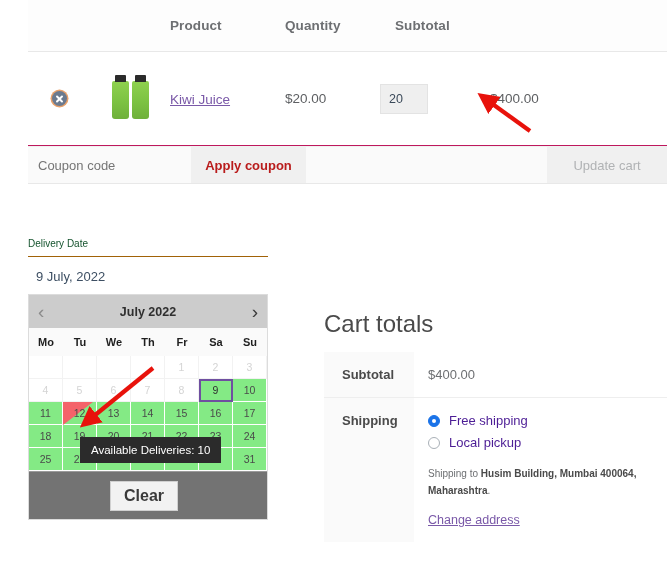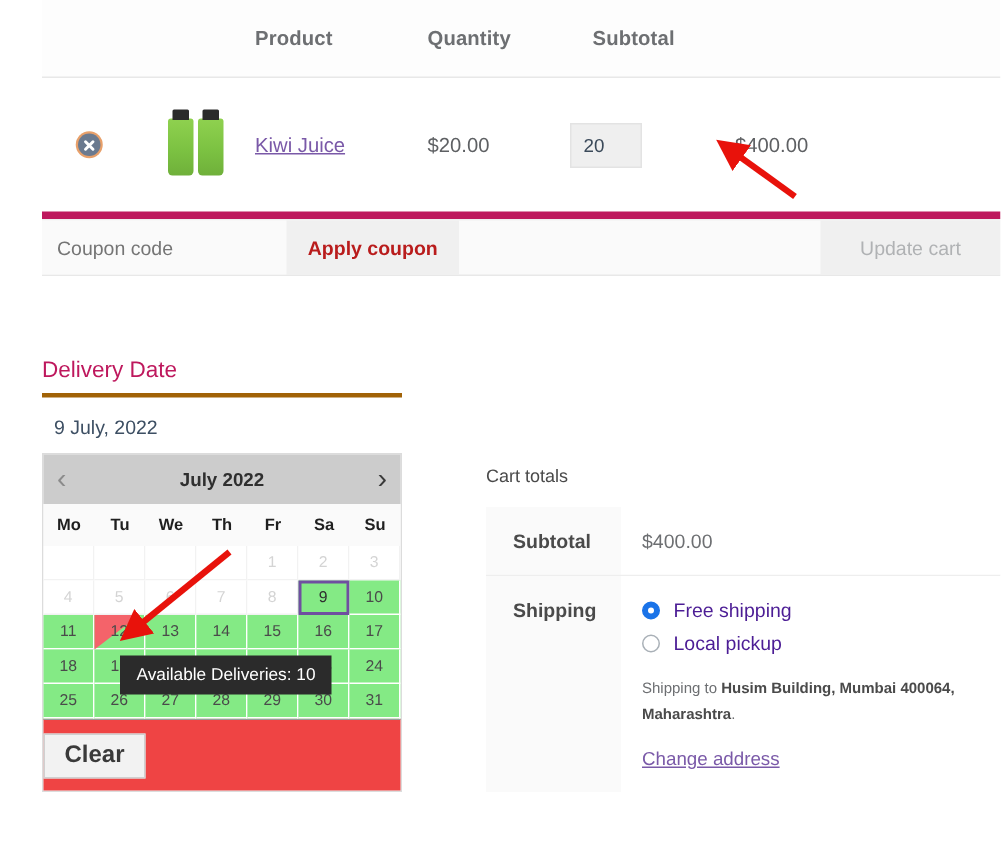--- a/index.html
+++ b/index.html
@@ -25,21 +25,21 @@
   }
   .col-remove { width: 62px; }
   .col-thumb  { width: 80px; }
   .col-prod   { width: 115px; }
   .col-price  { width: 95px; }
   .col-qty    { width: 110px; }
   .col-sub    { width: 120px; }
 
   .cart-row {
     display: flex; align-items: center;
-    height: 94px; border-bottom: 5px solid #be185d;
+    height: 94px; border-bottom: 1px solid #be185d;
     background: #fff;
   }
   .remove-icon {
     width: 15px; height: 15px; border-radius: 50%;
     background: #6b7a8f; position: relative; display: inline-block;
     box-shadow: 0 0 0 1.5px #e8a06a;
   }
   .remove-icon::before, .remove-icon::after {
     content: ""; position: absolute; left: 3px; top: 6.5px;
     width: 9px; height: 2px; background: #fff; border-radius: 1px;
@@ -99,22 +99,22 @@
   .update-btn {
     width: 120px; background: #f0f0f0; border: none;
     font-size: 13px; color: #b0b2b4;
     display: flex; align-items: center; justify-content: center;
     font-family: "Liberation Sans", sans-serif;
   }
 
   
   .delivery-wrap { position: absolute; left: 28px; top: 238px; width: 240px; }
   .delivery-label {
-    font-size: 15px; color: #be185d; padding-bottom: 7px;
-    border-bottom: 3px solid #a16207;
+    font-size: 10px; color: #14532d; padding-bottom: 7px;
+    border-bottom: 1px solid #a16207;
   }
   .delivery-value { font-size: 13px; color: #3d4f63; padding: 12px 0 10px 8px; }
 
   .calendar {
     width: 240px; border: 1px solid #dcdcdc; background: #fff;
   }
   .cal-header {
     height: 33px; background: #cccccc; display: flex; align-items: center;
     justify-content: space-between; padding: 0 9px;
   }
@@ -138,39 +138,39 @@
   .cal-cell.disabled { background: #fff; color: #d4d4d4; border-right: 1px solid #f2f2f2; border-bottom: 1px solid #f2f2f2; }
   .cal-cell.avail { background: #84ea85; color: #4a4a4a; cursor: pointer; }
   .cal-cell.selected { outline: 2px solid #6f4fa0; outline-offset: -2px; color: #2f2f2f; }
   .cal-cell.partial::before {
     content: ""; position: absolute; left: 0; top: 0;
     width: 0; height: 0;
     border-left: 30px solid #f4636a; border-bottom: 23px solid transparent;
   }
   .cal-cell.partial span { position: relative; z-index: 2; }
   .cal-foot {
-    height: 48px; border-top: 1px solid #9a9a9a; background: #ef4444;
-    display: flex; align-items: center; justify-content: flex-start;
+    height: 48px; border-top: 1px solid #9a9a9a; background: #737373;
+    display: flex; align-items: center; justify-content: center;
     padding-right: 8px;
   }
   .clear-btn {
     background: #f2f2f2; border: 1px solid #d0d0d0;
     font-size: 16px; font-weight: 700; color: #3a3a3a;
     padding: 5px 13px; cursor: pointer;
     font-family: "Liberation Sans", sans-serif;
   }
   .cal-tooltip {
     position: absolute; left: 80px; top: 437px;
     background: #2b2b2b; color: #fff; font-size: 11.5px;
     padding: 7px 11px; white-space: nowrap; z-index: 30;
   }
 
   
   .totals { position: absolute; left: 324px; top: 310px; width: 343px; }
-  .totals-title { font-size: 12px; color: #4a4a4a; margin-bottom: 14px; font-weight: 400; }
+  .totals-title { font-size: 24px; color: #4a4a4a; margin-bottom: 14px; font-weight: 400; }
   .totals-table { width: 343px; }
   .t-row { display: flex; border-bottom: 1px solid #eeeeee; }
   .t-row:last-child { border-bottom: none; }
   .t-label {
     width: 90px; background: #fafafa; font-size: 13px; font-weight: 700;
     color: #4a4a4a; padding: 15px 0 15px 18px;
   }
   .t-val { flex: 1; background: #fff; padding: 15px 14px; font-size: 13px; color: #6d6f72; }
   .radio-line { display: flex; align-items: center; margin-bottom: 7px; }
   .radio {

